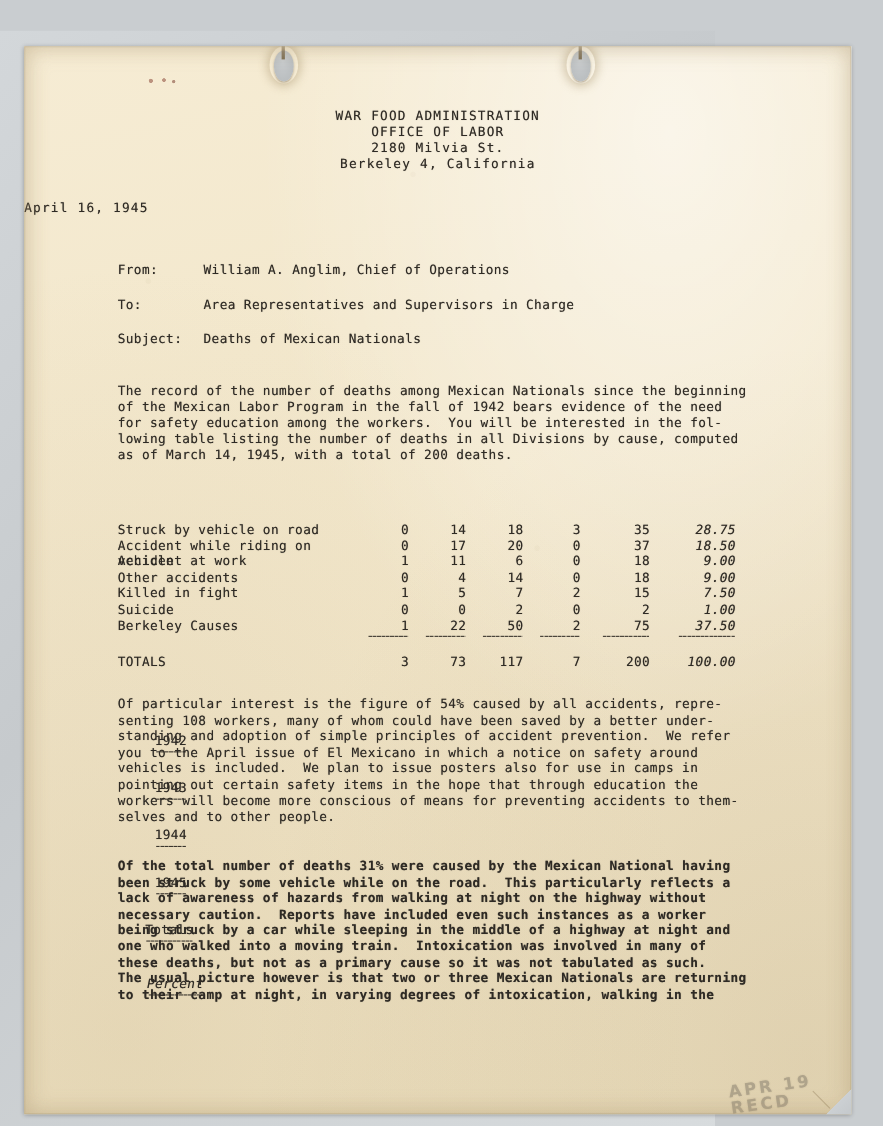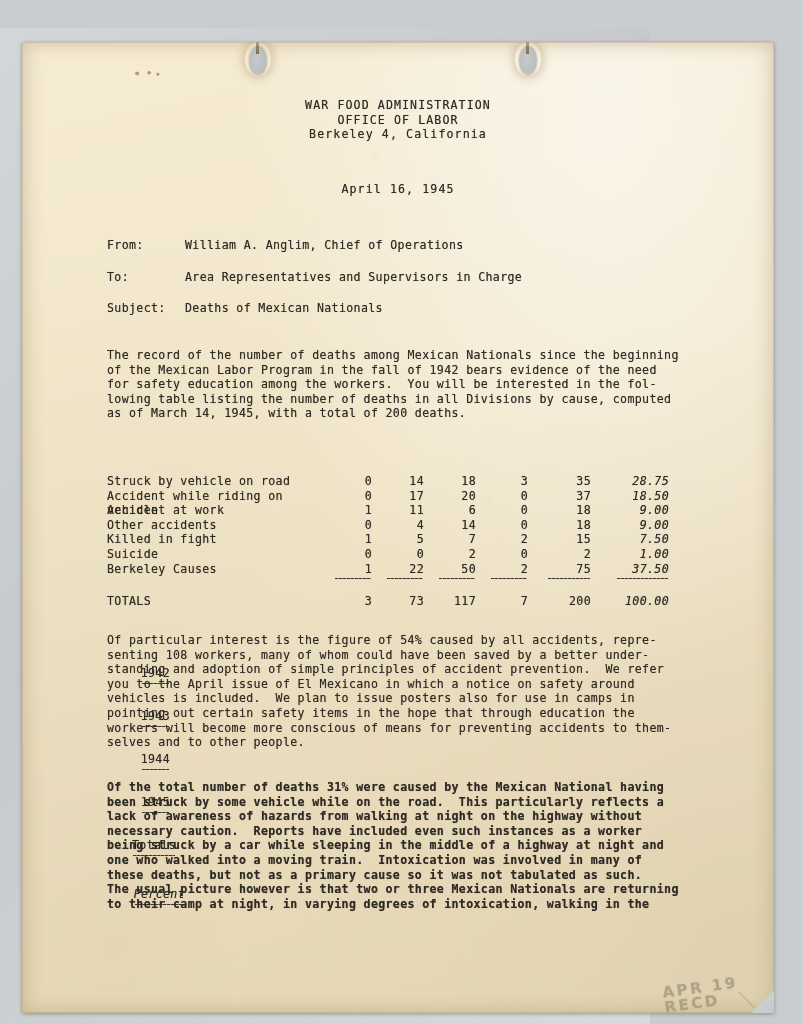--- a/index.html
+++ b/index.html
@@ -78,21 +78,21 @@
   
   .typed{
     position:absolute;inset:0;
     color:#2e2a24;
     font-size:11.6px;line-height:14.6px;
     letter-spacing:.35px;
     text-shadow:0 0 .7px rgba(46,42,36,.55);
   }
   .letterhead{position:absolute;left:0;right:0;top:56px;text-align:center;}
   .letterhead div{letter-spacing:1.1px;}
-  .datestamp{position:absolute;left:0;right:0;top:140px;text-align:center;letter-spacing:1.1px;}
+  .datestamp{position:absolute;left:0;right:0;top:140px;text-align:left;letter-spacing:1.1px;}
   .memohead{position:absolute;left:85px;top:196px;width:620px;}
   .memorow{display:flex;margin-bottom:17px;}
   .memorow .lbl{width:78px;flex:0 0 78px;}
   .memorow .val{flex:1;}
   .para{position:absolute;left:85px;width:635px;text-align:left;white-space:pre-wrap;}
   #p1{top:306px;}
   #p2{top:591px;}
   #p3{top:738px;font-weight:bold;}
   
   .table{position:absolute;left:85px;top:402px;width:635px;}
@@ -145,20 +145,21 @@
         <div class="hole"></div>
         <div class="slit"></div>
     </div>
     <div class="inkmark"></div>
 
     <div class="typed">
 
       <div class="letterhead">
         <div>WAR FOOD ADMINISTRATION</div>
         <div>OFFICE OF LABOR</div>
+        <div>2180 Milvia St.</div>
         <div>Berkeley 4, California</div>
       </div>
 
       <div class="datestamp">April 16, 1945</div>
 
       <div class="memohead">
         <div class="memorow">
           <div class="lbl">From:</div>
           <div class="val">William A. Anglim, Chief of Operations</div>
         </div>

